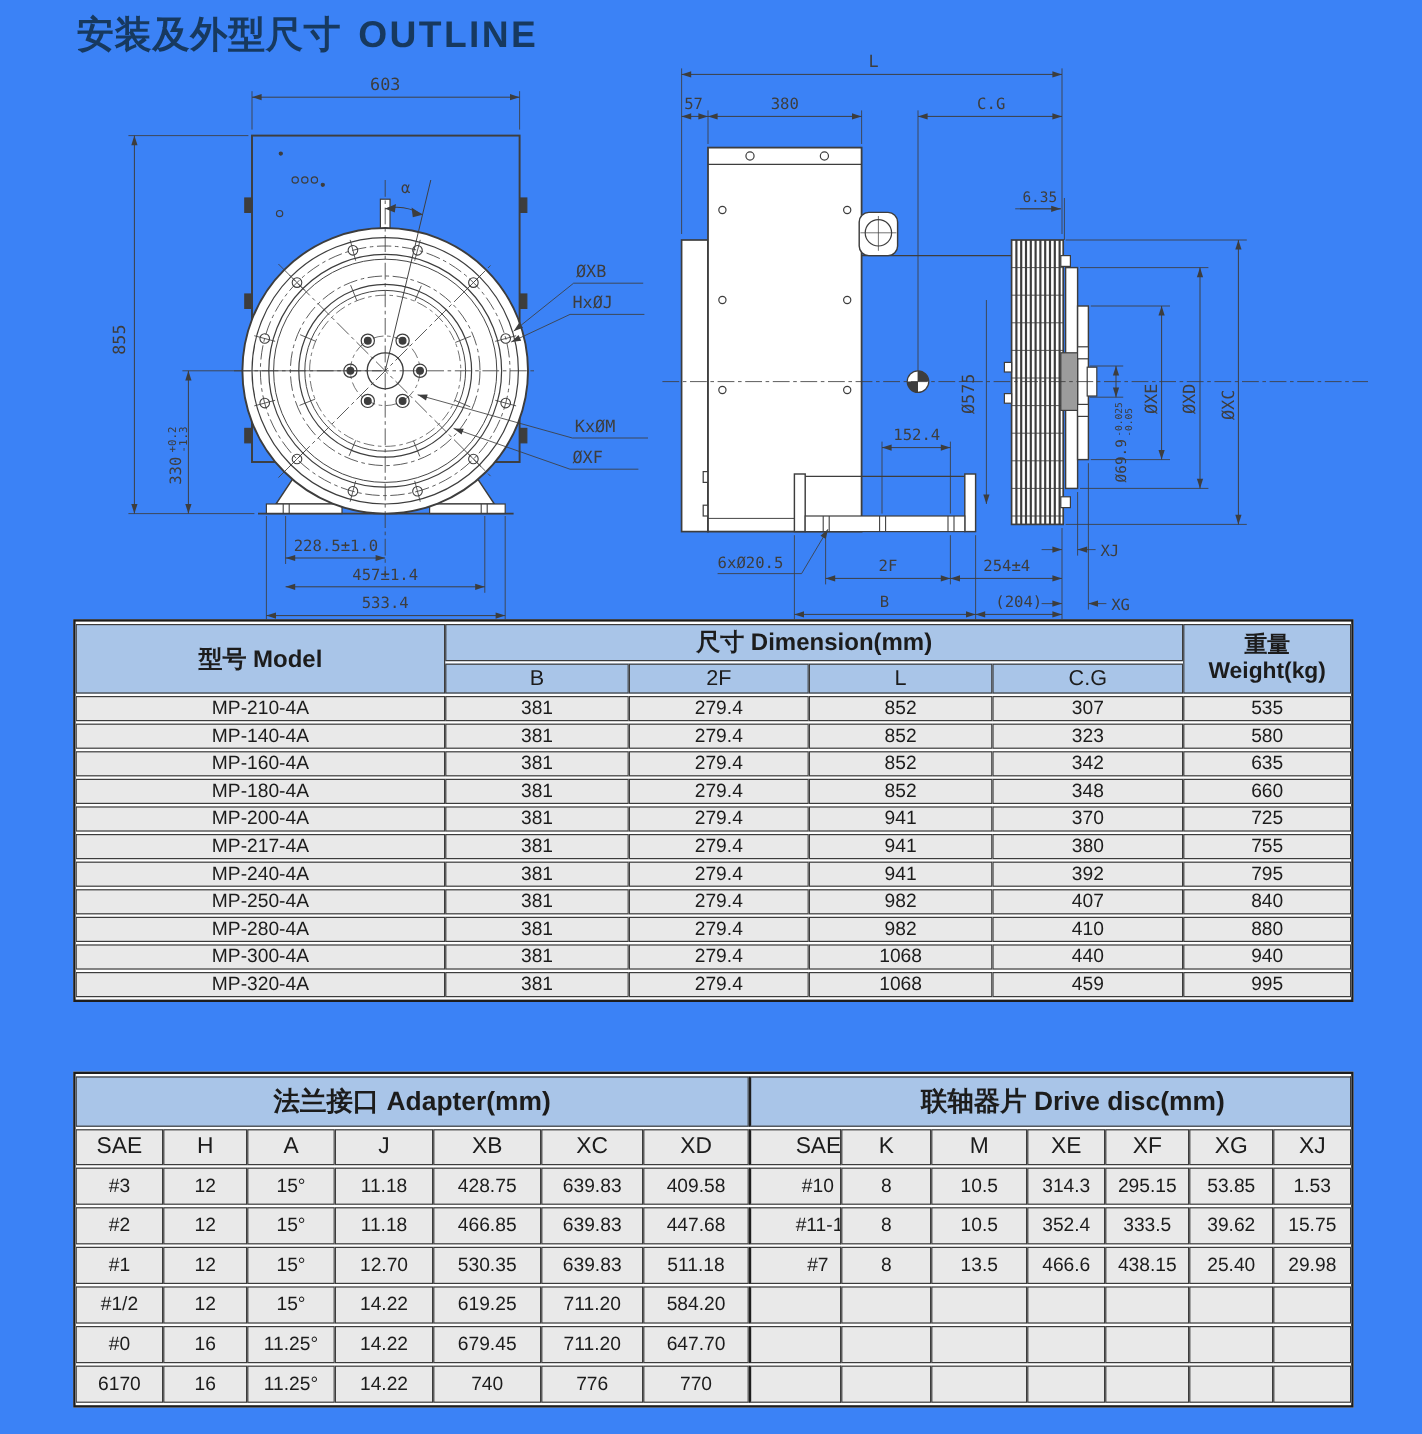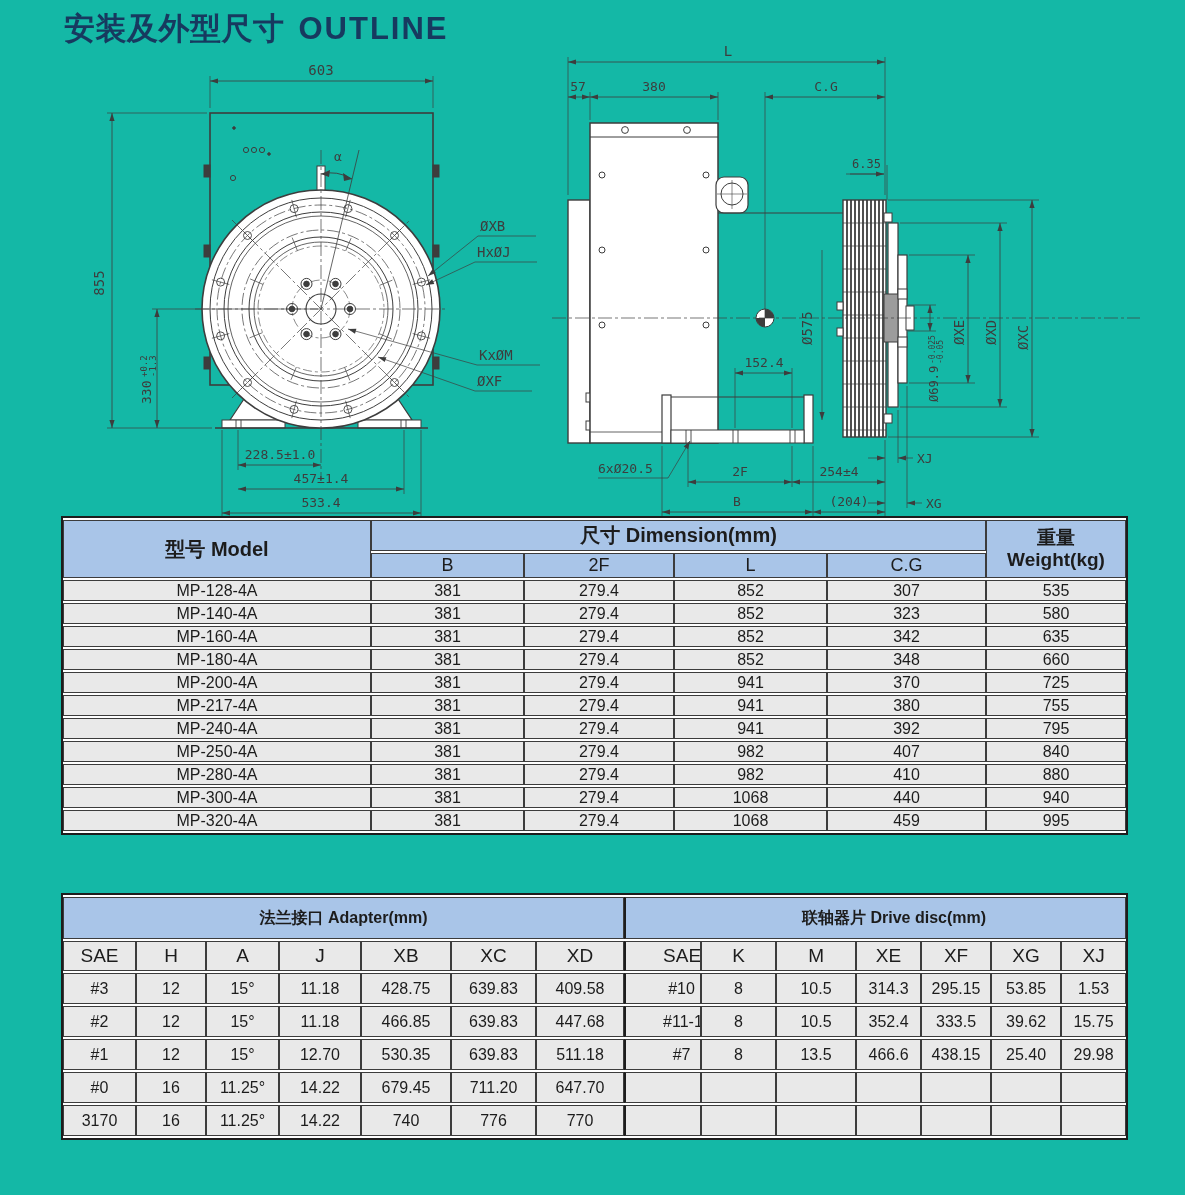--- a/index.html
+++ b/index.html
@@ -1,16 +1,16 @@
 <!DOCTYPE html>
 <html><head>
 <meta charset="utf-8">
 <style>
   html,body{margin:0;padding:0;background:#fff;}
-  .page{position:relative;width:1185px;height:1195px;background:#14b8a6;overflow:hidden;
+  .page{position:relative;width:1185px;height:1195px;background:#3b82f6;overflow:hidden;
         font-family:"Liberation Sans",sans-serif;color:#1c1c1c;}
   .title{position:absolute;left:64px;top:8px;font-size:31px;font-weight:bold;
          color:#17395f;letter-spacing:0.5px;white-space:nowrap;}
   .title .en{margin-left:14px;letter-spacing:2px;}
   svg.drawing{position:absolute;left:0;top:0;}
   svg text{font-family:"DejaVu Sans Mono","Liberation Sans",sans-serif;fill:#3d3d3d;}
 
   table.sheet{position:absolute;left:61px;border-collapse:separate;border-spacing:0 2px;
         table-layout:fixed;background:#fff;border:2px solid #1d1d1d;}
   table.sheet th,table.sheet td{border:1px solid #3c3c3c;text-align:center;vertical-align:middle;
@@ -18,21 +18,21 @@
   table.sheet thead th{background:#a9c5e8;}
   table.sheet tbody td{background:#e9e9e9;font-size:16px;}
   #dimTable{top:516px;width:1063px;}
   #dimTable thead tr.h1 th{height:29px;font-size:20px;font-weight:bold;}
   #dimTable thead tr.h2 th{height:23px;font-size:18px;font-weight:normal;}
   #dimTable th.model{font-size:21px;}
   #dimTable th.weight div{line-height:1.15;font-size:19px;}
   #dimTable tbody tr{height:21px;}
   #dimTable td.model-cell{font-size:16px;}
   #adapterTable{top:893px;width:1063px;}
-  #adapterTable thead tr.h1 th{height:40px;font-size:16px;font-weight:bold;}
+  #adapterTable thead tr.h1 th{height:40px;font-size:22px;font-weight:bold;}
   #adapterTable thead tr.h2 th{height:28px;font-size:19px;font-weight:normal;background:#e9e9e9;}
   #adapterTable tbody tr{height:31px;}
   #adapterTable .split{border-left:2px solid #1d1d1d;padding-left:37px;}
 </style>
 </head>
 <body>
 
 <div class="page">
 
   <div class="title">
@@ -347,21 +347,21 @@
       </tr>
       <tr class="h2">
         <th>B</th>
         <th>2F</th>
         <th>L</th>
         <th>C.G</th>
       </tr>
     </thead>
     <tbody id="dimRows">
         <tr>
-          <td class="model-cell">MP-128-4A</td>
+          <td class="model-cell">MP-210-4A</td>
           <td>381</td>
           <td>279.4</td>
           <td>852</td>
           <td>307</td>
           <td>535</td>
         </tr>
         <tr>
           <td class="model-cell">MP-140-4A</td>
           <td>381</td>
           <td>279.4</td>
@@ -526,37 +526,53 @@
           <td>511.18</td>
           <td class="split">#7</td>
           <td>8</td>
           <td>13.5</td>
           <td>466.6</td>
           <td>438.15</td>
           <td>25.40</td>
           <td>29.98</td>
         </tr>
         <tr>
+          <td>#1/2</td>
+          <td>12</td>
+          <td>15°</td>
+          <td>14.22</td>
+          <td>619.25</td>
+          <td>711.20</td>
+          <td>584.20</td>
+          <td class="split"></td>
+          <td></td>
+          <td></td>
+          <td></td>
+          <td></td>
+          <td></td>
+          <td></td>
+        </tr>
+        <tr>
           <td>#0</td>
           <td>16</td>
           <td>11.25°</td>
           <td>14.22</td>
           <td>679.45</td>
           <td>711.20</td>
           <td>647.70</td>
           <td class="split"></td>
           <td></td>
           <td></td>
           <td></td>
           <td></td>
           <td></td>
           <td></td>
         </tr>
         <tr>
-          <td>3170</td>
+          <td>6170</td>
           <td>16</td>
           <td>11.25°</td>
           <td>14.22</td>
           <td>740</td>
           <td>776</td>
           <td>770</td>
           <td class="split"></td>
           <td></td>
           <td></td>
           <td></td>

